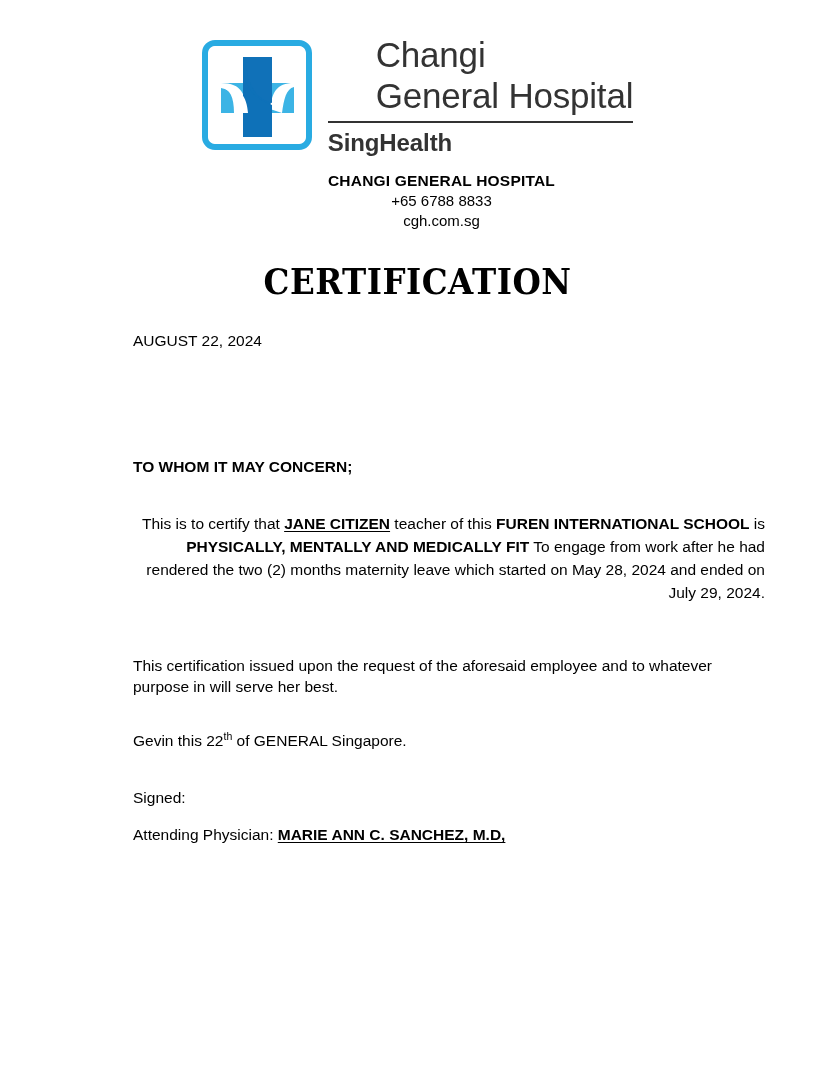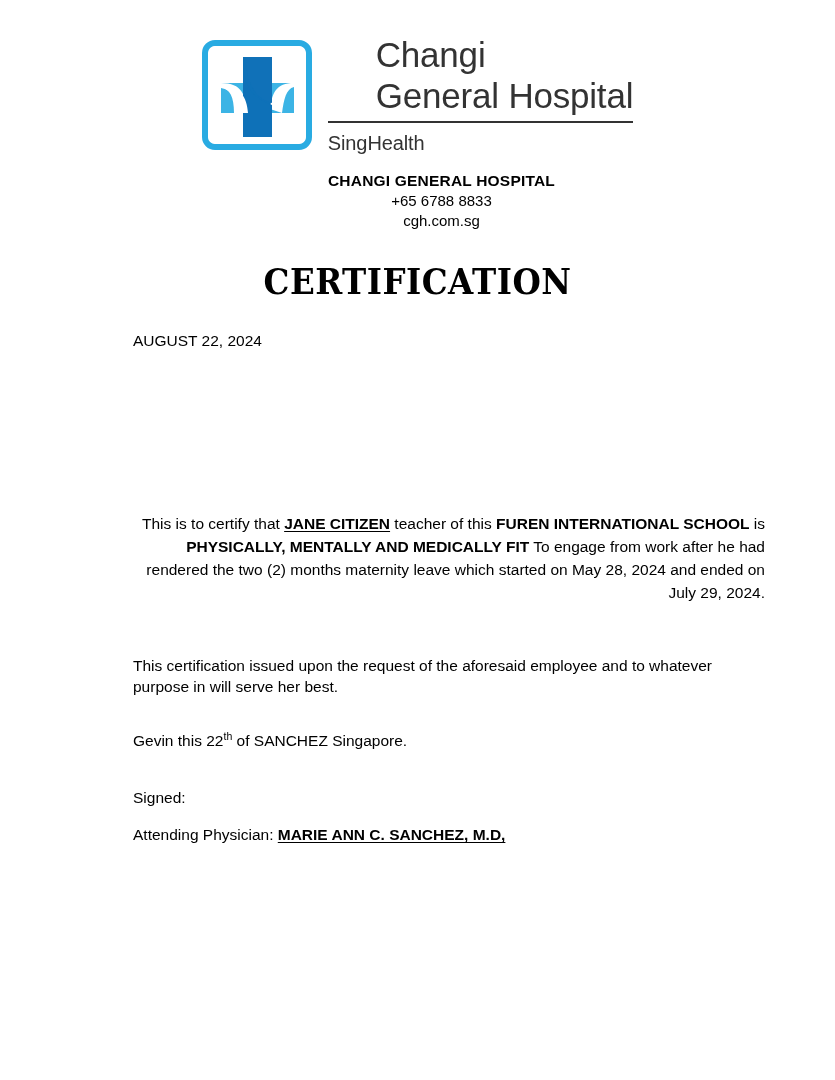--- a/index.html
+++ b/index.html
@@ -60,24 +60,24 @@
     margin-left: 48px;
   }
   .wm-rule {
     height: 2px;
     background: #333333;
     margin: 5px 0 4px 0;
     width: 100%;
   }
   .wm-line3 {
     font-family: "Liberation Sans", sans-serif;
-    font-size: 20px;
+    font-size: 24px;
     line-height: 32px;
     color: #333333;
-    font-weight: 400;
+    font-weight: 700;
     letter-spacing: -0.1px;
     white-space: nowrap;
   }
 
   
   .contact {
     position: absolute;
     left: 0;
     top: 170px;
     width: 835px;
@@ -183,23 +183,24 @@
   <div class="contact">
     <div class="contact-name">CHANGI GENERAL HOSPITAL</div>
     <div class="contact-phone">+65 6788 8833</div>
     <div class="contact-web">cgh.com.sg</div>
   </div>
 
   <div class="doc-title">CERTIFICATION</div>
 
   <div class="body-block date-line">AUGUST 22, 2024</div>
 
+  <div class="body-block salutation">TO WHOM IT MAY CONCERN;</div>
 
   <div class="body-block para-main"><span>This is to certify that </span><span class="bu">JANE CITIZEN</span><span> teacher of this </span><span class="b">FUREN INTERNATIONAL SCHOOL</span><span> is </span><span class="b">PHYSICALLY, MENTALLY AND MEDICALLY FIT</span><span> To engage from work after he had rendered the two (2) months maternity leave which started on May 28, 2024 and ended on July 29, 2024.</span></div>
 
   <div class="body-block para-second">This certification issued upon the request of the aforesaid employee and to whatever purpose in will serve her best.</div>
 
-  <div class="body-block given-line"><span>Gevin this 22</span><sup>th</sup><span> of SANCHEZ Singapore.</span></div>
+  <div class="body-block given-line"><span>Gevin this 22</span><sup>th</sup><span> of GENERAL Singapore.</span></div>
 
   <div class="body-block physician-line"><span>Attending Physician: </span><span class="bu">MARIE ANN C. SANCHEZ, M.D,</span></div>
   <div class="body-block signed-line">Signed:</div>
 
 </div>
 
 </body></html>

